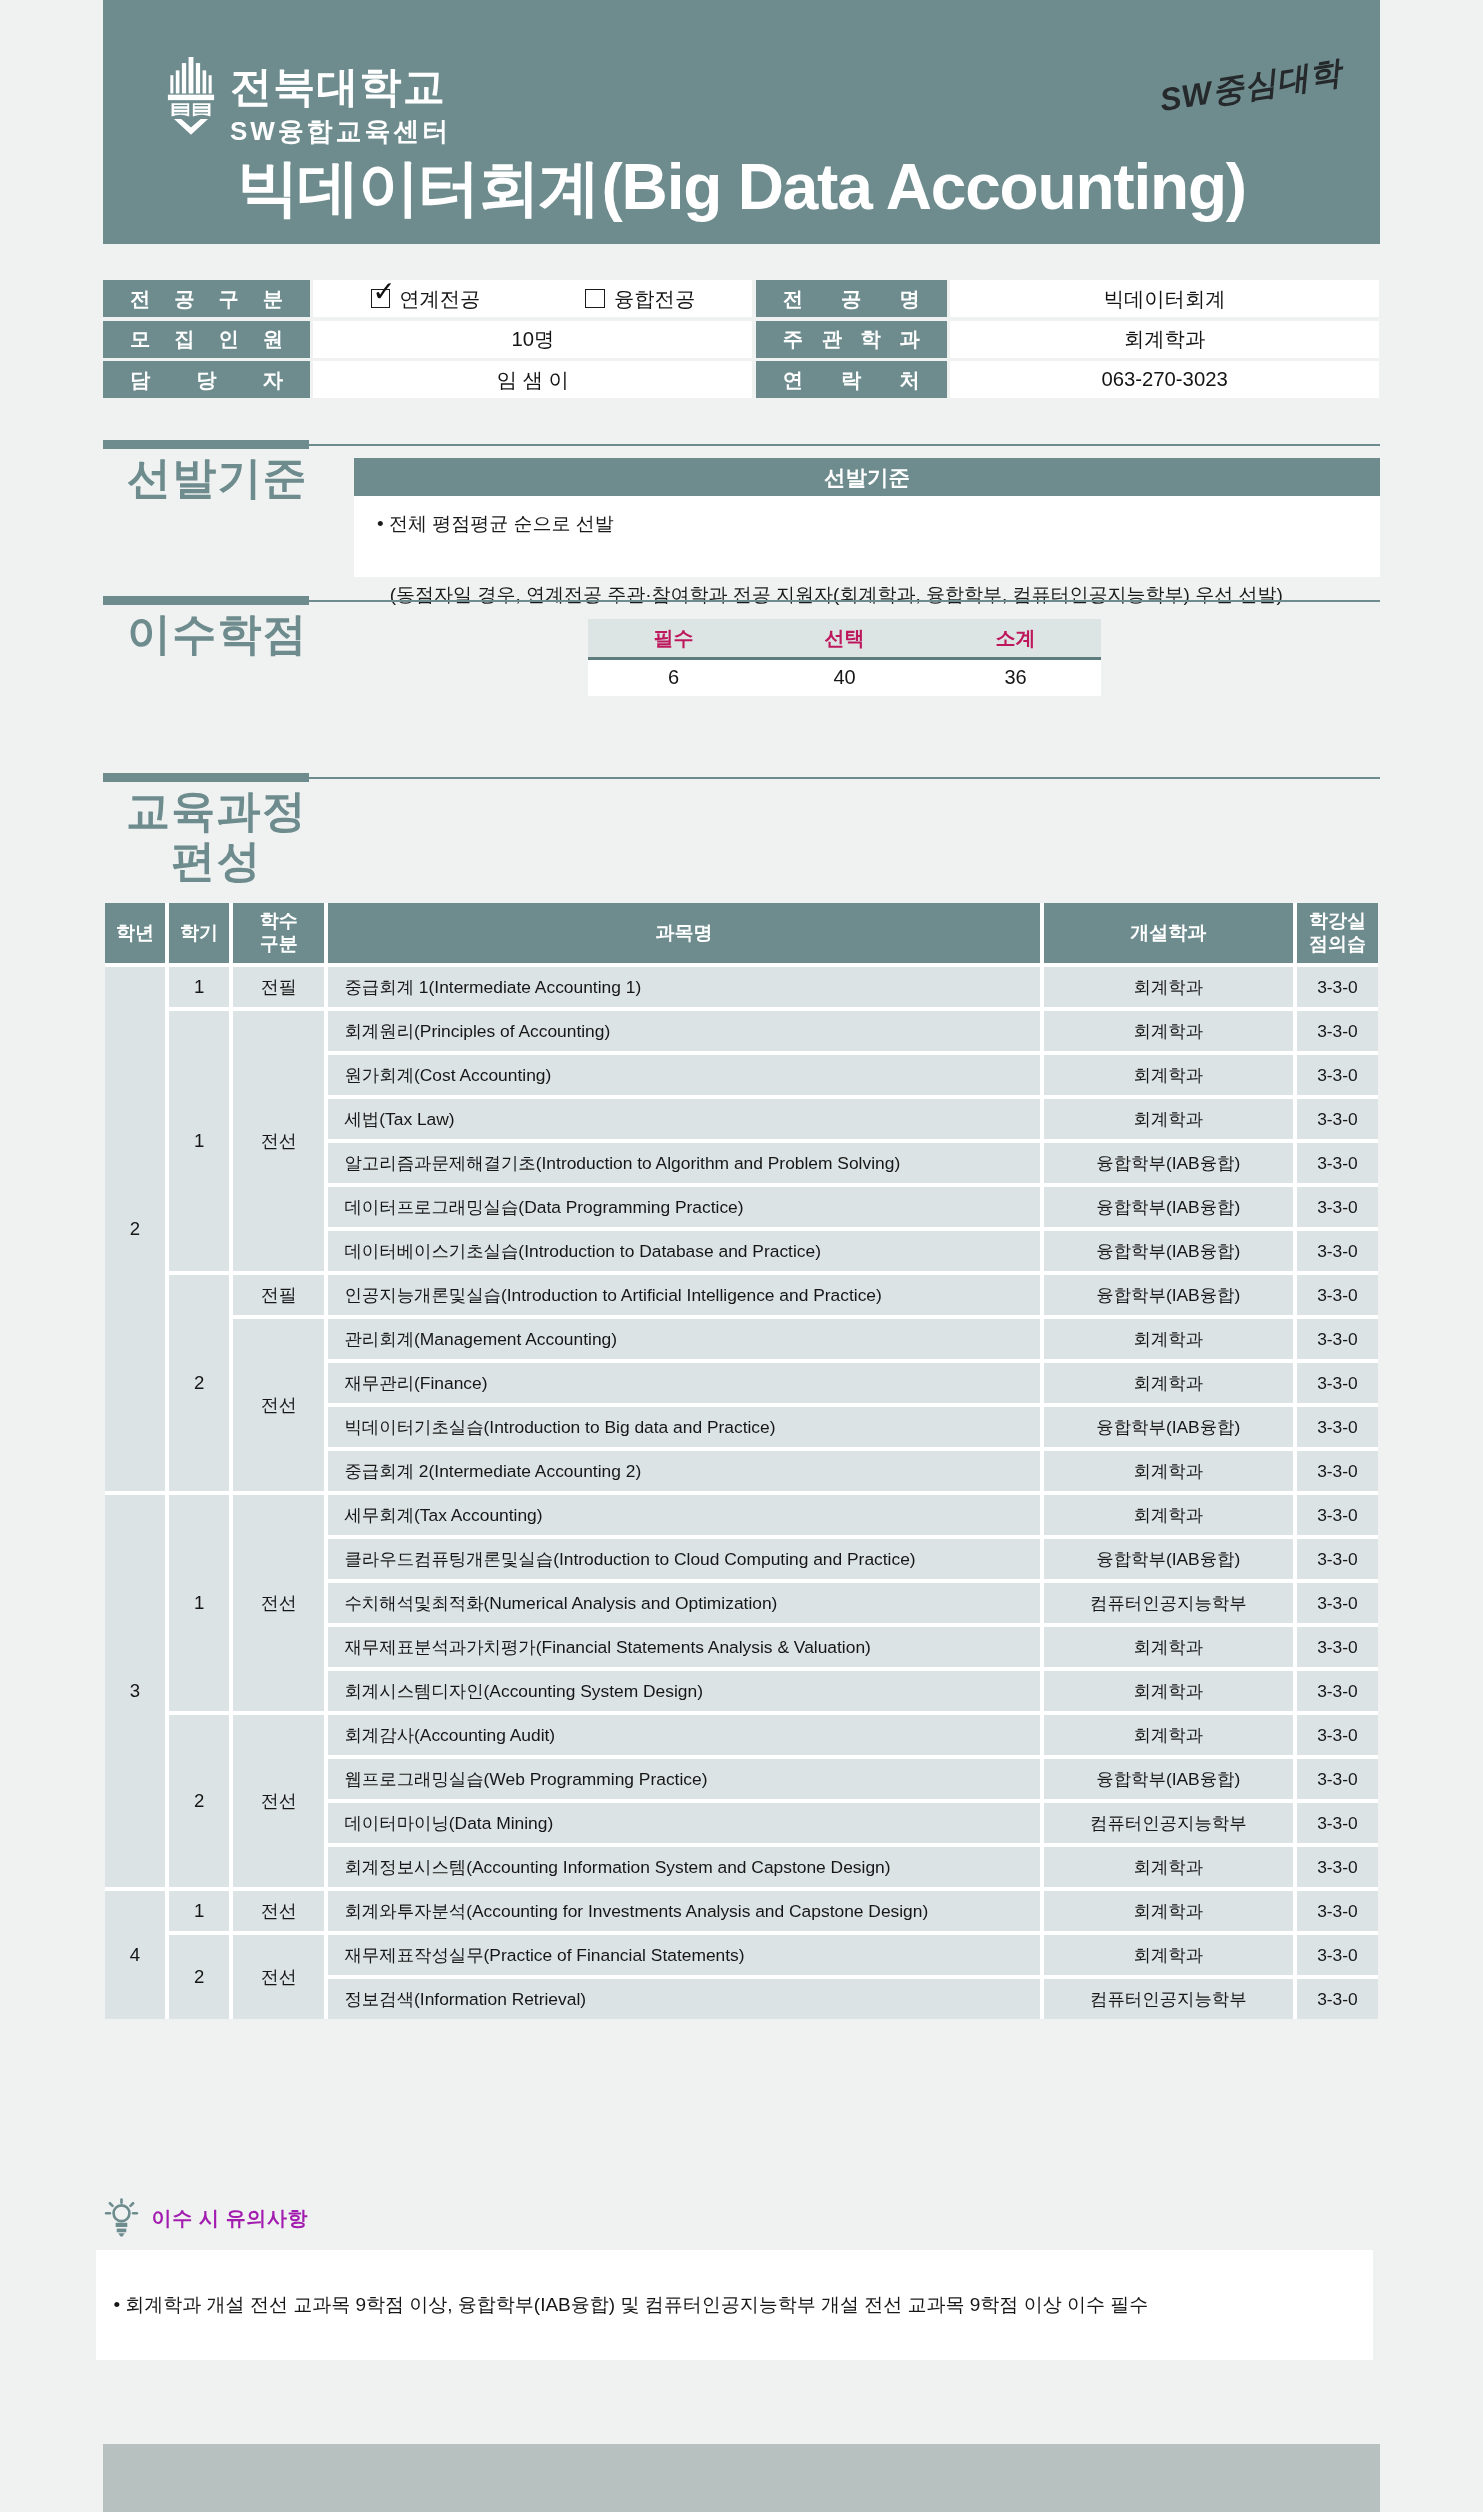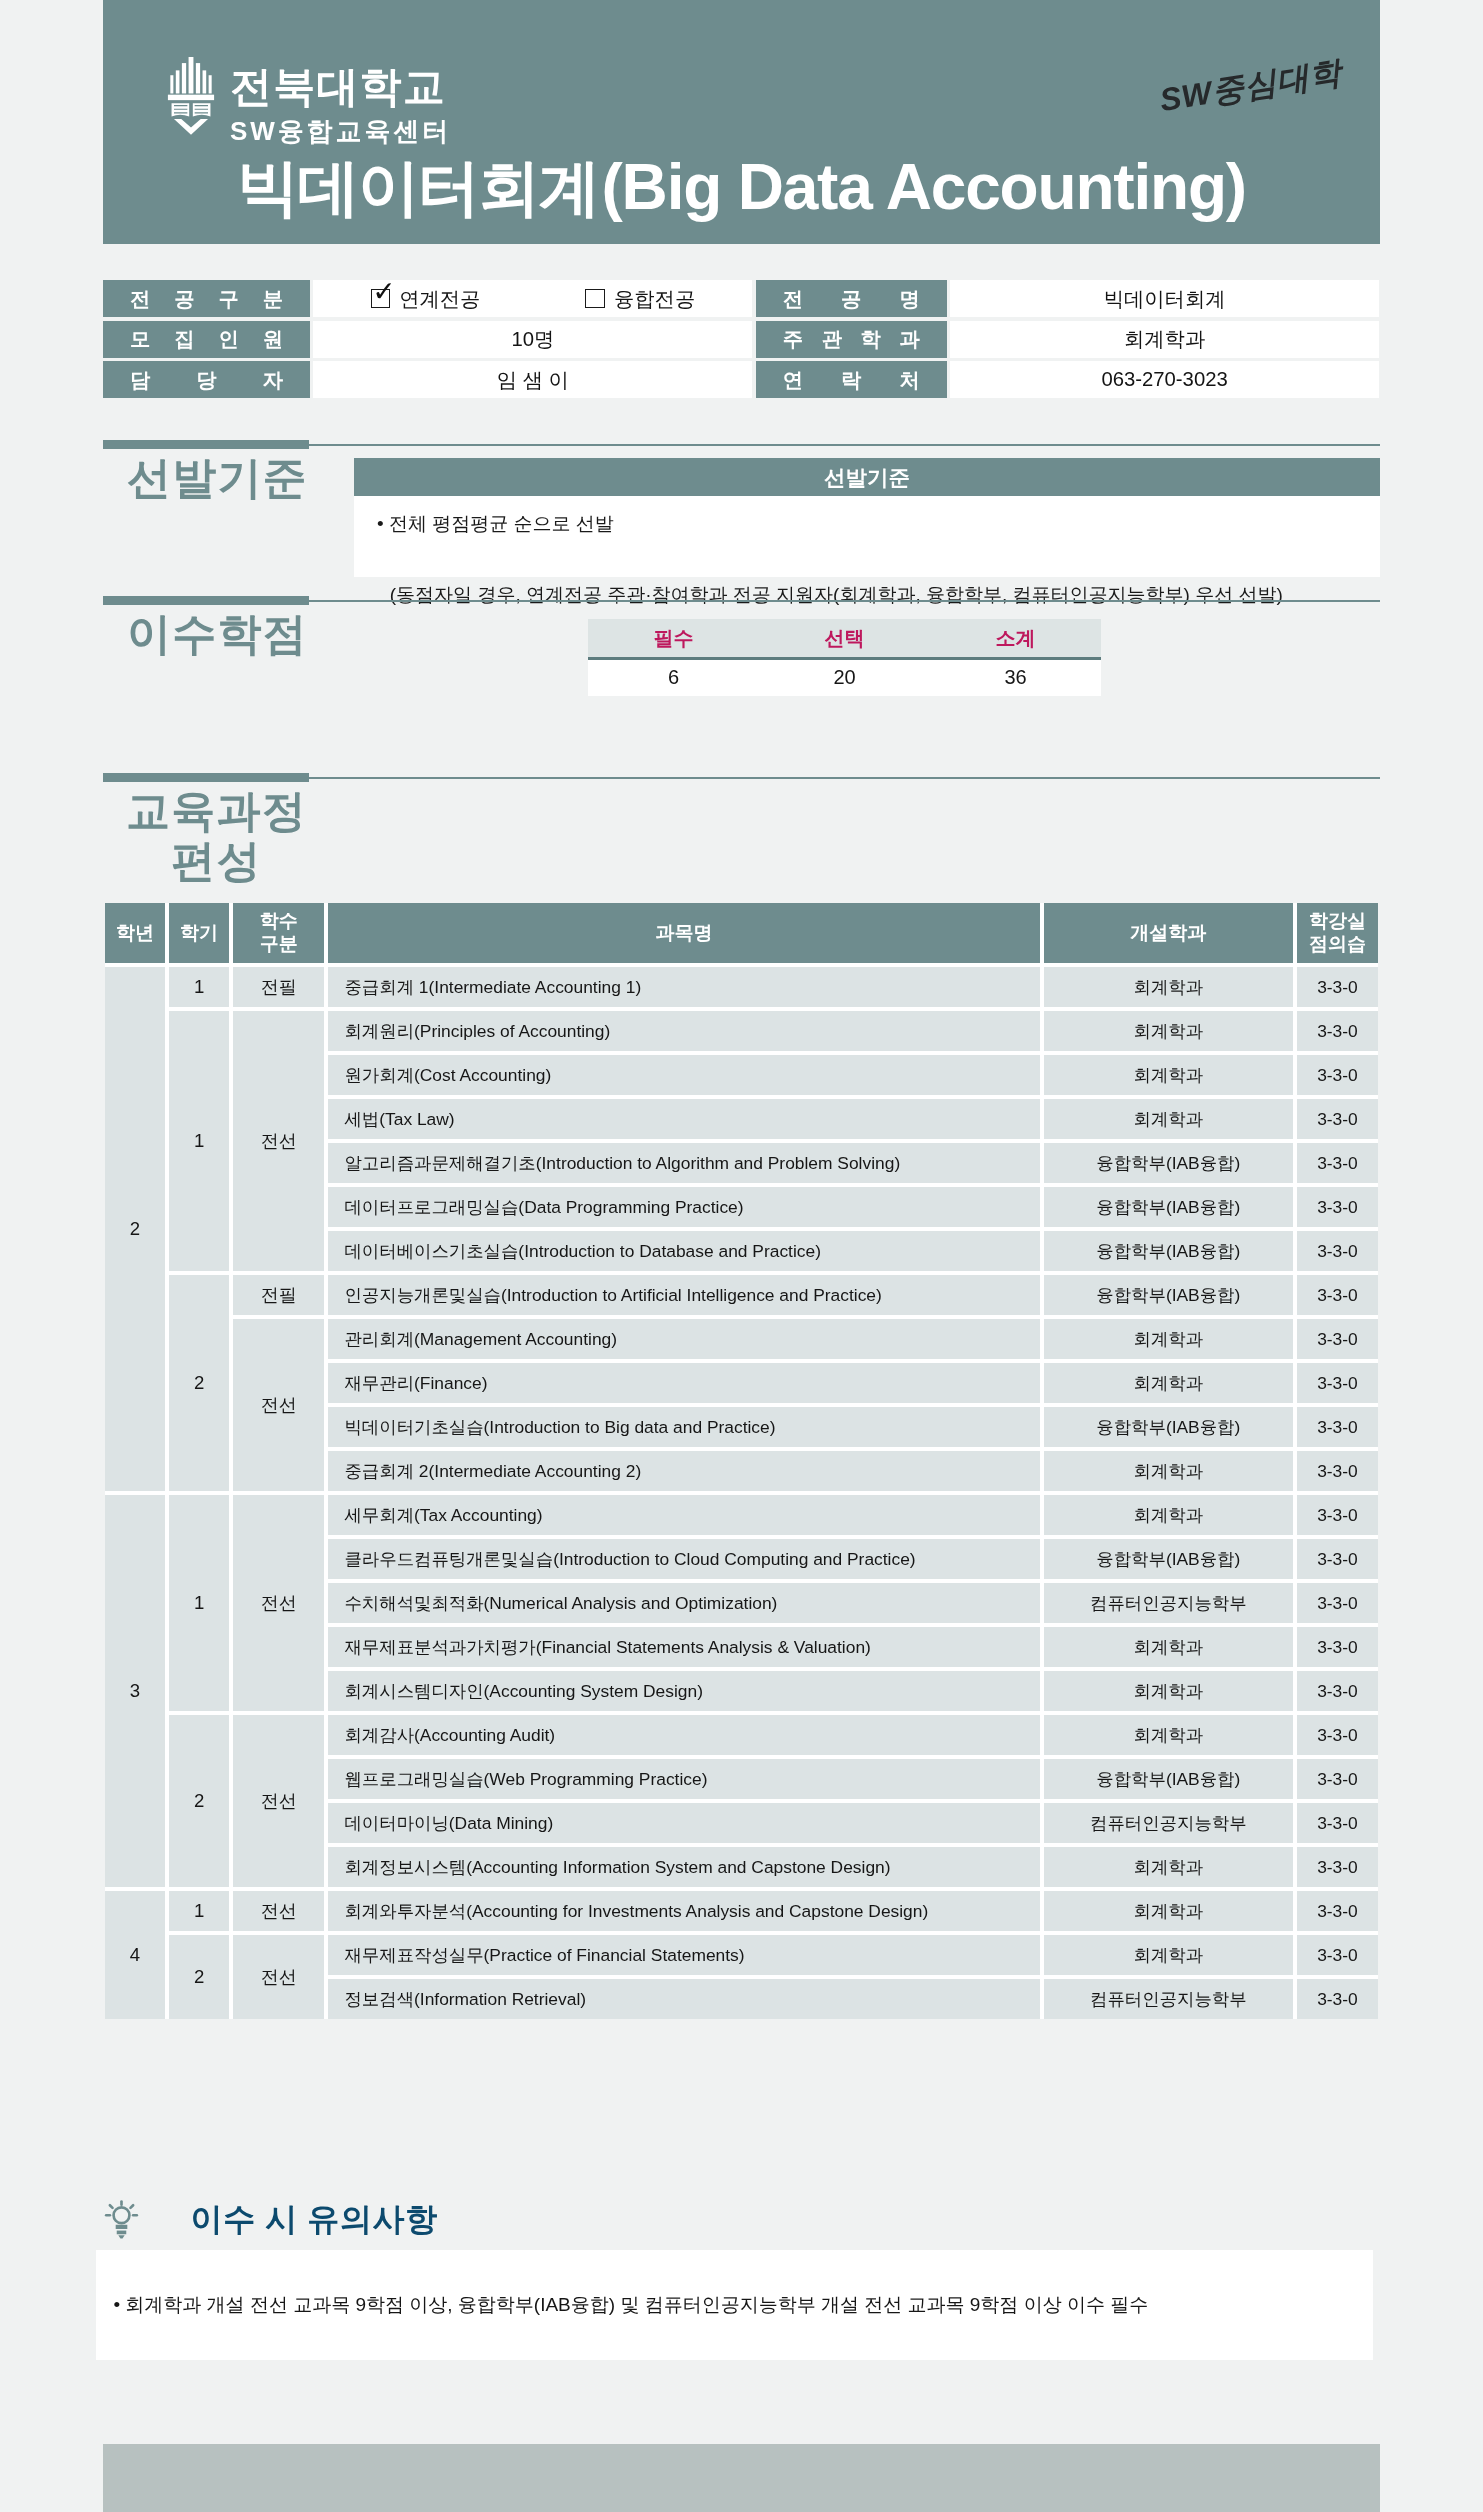--- a/index.html
+++ b/index.html
@@ -60,21 +60,21 @@
   .courses th, .courses td { border:4.6px solid #fff; }
   .courses th { background:#6e8c8e; color:#fff; font-weight:bold; font-size:19px; height:60px;
                 line-height:1.2; white-space:pre-line; text-align:center; padding:0; }
   .courses td { background:#dce3e4; color:#161616; font-size:17.4px; height:40px; text-align:center; padding:0; }
   .courses td.c-course { text-align:left; padding-left:16.3px; }
   .courses td.c-year, .courses td.c-sem { font-size:18.6px; }
   .courses td.c-type { font-size:18px; }
 
   
   .notes-heading { position:absolute; left:103px; top:2198px; display:flex; align-items:center; gap:11.6px; }
-  .notes-heading .txt { font-size:32px; font-weight:bold; color:#0c4a6e; letter-spacing:0.6px;margin-left:39px; }
+  .notes-heading .txt { font-size:20px; font-weight:bold; color:#a21caf; letter-spacing:0.6px; }
   .notes-box { position:absolute; left:96px; top:2250px; width:1277px; height:110px; background:#fff;
                box-sizing:border-box; display:flex; align-items:center; padding-left:17.4px;
                font-size:19px; color:#161616; }
 
   
   .footer-bar { position:absolute; left:103px; top:2444px; width:1277px; height:69px; background:#b7c1c0; }
 </style>
 </head>
 <body>
 
@@ -205,21 +205,21 @@
   <div class="sec-heading" style="left:127px; top:609px;">이수학점</div>
   <div class="credit-table">
     <div class="ct-sub">
       <div>필수</div>
       <div>선택</div>
       <div>소계</div>
     </div>
     <div class="ct-divider"></div>
     <div class="ct-values">
       <div>6</div>
-      <div>20</div>
+      <div>40</div>
       <div>36</div>
     </div>
   </div>
 
   <div class="rule" style="top:773px">
       <div class="bar"></div>
       <div class="line"></div>
     </div>
   <div class="sec-heading" style="left:119px; top:786px; width:195px; text-align:center;">
     <div>교육과정</div>

